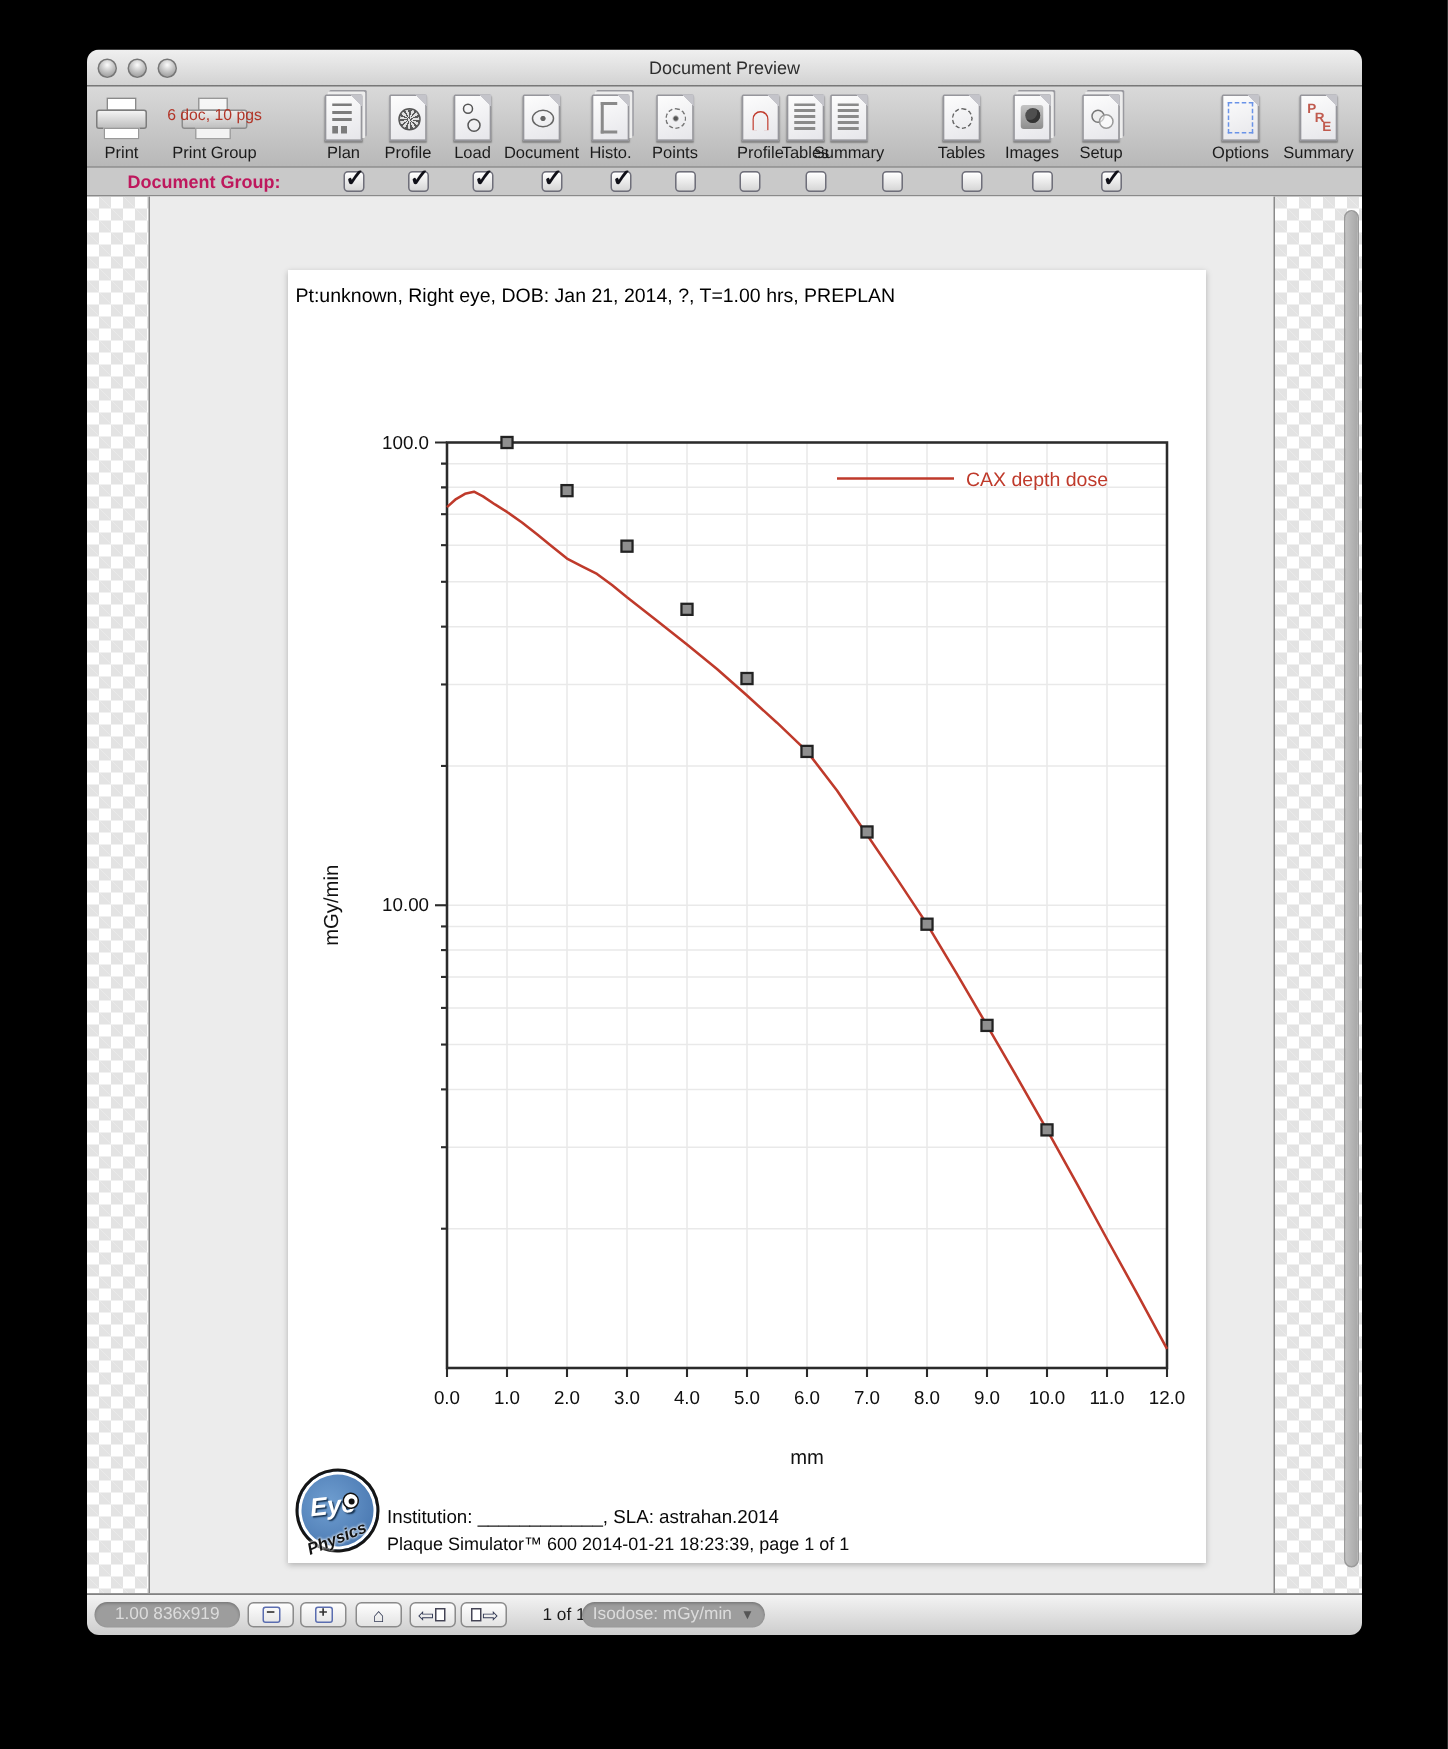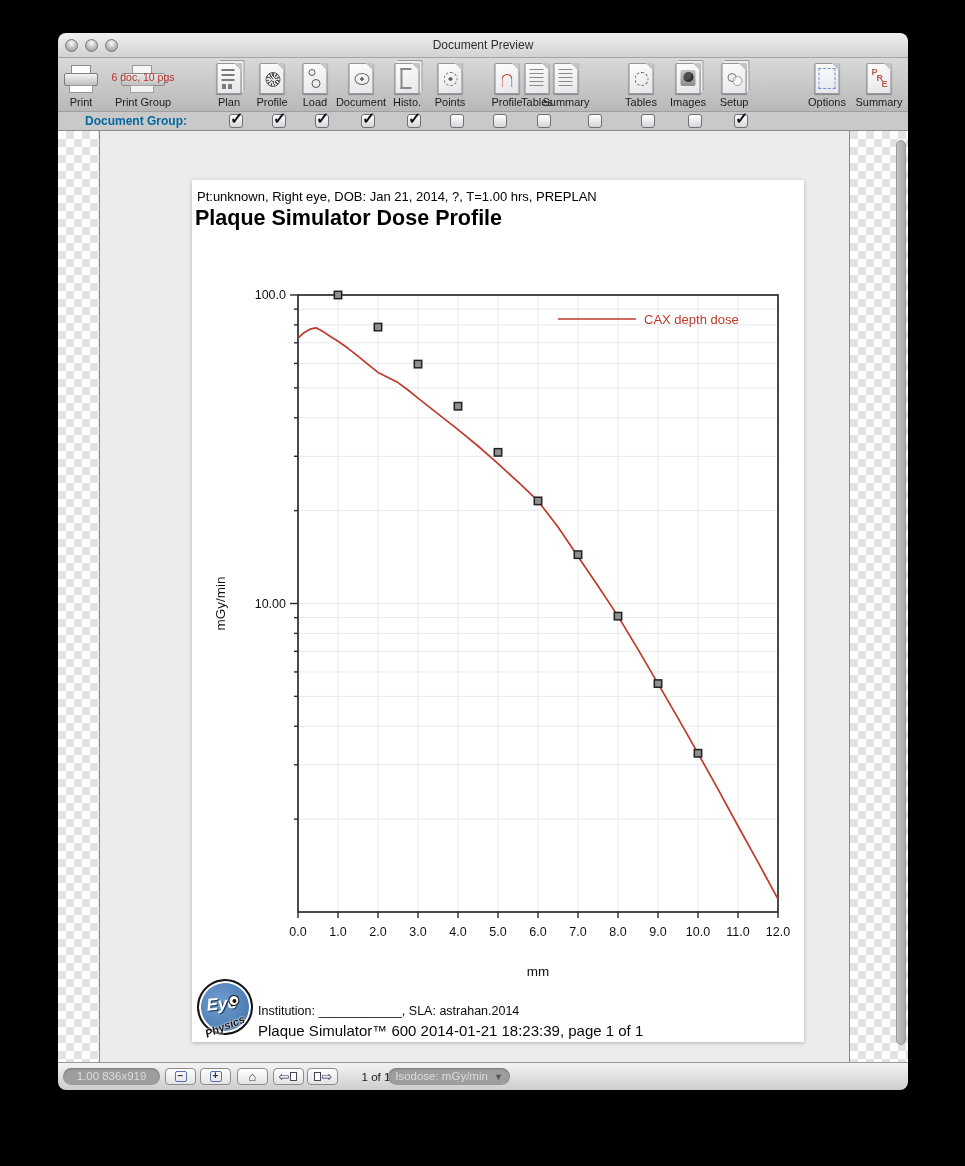--- a/index.html
+++ b/index.html
@@ -72,41 +72,41 @@
   .printer .pp-out { position:absolute; left:5px; top:20px; width:24px; height:8px; background:#fff; border:1px solid #999; }
   .printer.faded { opacity:.8; width:44px; }
   .printer.faded .pp-body { width:44px; } .printer.faded .pp-top { left:11px; } .printer.faded .pp-out { left:9px; }
   .pg-badge { position:absolute; top:11px; left:-14px; right:-14px; text-align:center;
               font-size:10.5px; color:#b23528; z-index:3; }
 
   
   .docgroup { position:absolute; left:0; top:78px; width:850px; height:20px; background:#c9c9c9;
               border-top:1px solid #9e9e9e; border-bottom:1px solid #8a8a8a; }
   .dg-label { position:absolute; left:27px; top:0; line-height:19px; font-size:12px;
-              font-weight:bold; color:#0369a1; }
+              font-weight:bold; color:#be185d; }
   .cb { position:absolute; top:2px; width:14px; height:14px; border:1px solid #6f6f7a; border-radius:3px;
         background:linear-gradient(#ffffff,#d6d6d6); box-shadow:inset 0 1px 0 rgba(255,255,255,.9); }
   .cb .check { position:absolute; left:0px; top:-6px; font-size:16px; font-weight:bold; color:#101018; }
 
   
   .content { position:absolute; left:0; top:98px; width:850px; height:931px;
              background-color:#fff;
              background-image:
                linear-gradient(45deg,#e3e3e3 25%,transparent 25%,transparent 75%,#e3e3e3 75%),
                linear-gradient(45deg,#e3e3e3 25%,transparent 25%,transparent 75%,#e3e3e3 75%);
              background-size:16px 16px; background-position:0 0,8px 8px; }
   .pane-gray { position:absolute; left:41px; top:0; width:751px; height:931px; background:#ececec;
                border-left:1px solid #8a8a8a; border-right:1px solid #8a8a8a; }
   .page { position:absolute; left:134px; top:49px; width:612px; height:862px; background:#fff;
           box-shadow:0 1px 4px rgba(0,0,0,.25); }
   .hdr { position:absolute; left:5px; top:9px; font-size:13px; color:#000; white-space:pre; }
   .ptitle { position:absolute; left:3px; top:26px; font-size:21.5px; font-weight:bold; color:#000; }
   #chart-svg { position:absolute; left:0; top:0; font-family:"Liberation Sans",sans-serif; }
   .f1 { position:absolute; left:66px; top:824px; font-size:12.5px; color:#0a0a0a; }
-  .f2 { position:absolute; left:66px; top:842px; font-size:15px; color:#0a0a0a; }
+  .f2 { position:absolute; left:66px; top:842px; font-size:12px; color:#0a0a0a; }
   .logo { position:absolute; left:5px; top:799px; width:56px; height:56px; border-radius:50%;
           background:radial-gradient(circle at 40% 40%, #6f9ed0, #3f6da8); border:2px solid #151515;
           box-shadow:inset 0 0 0 2px #fff; transform:rotate(-6deg); }
   .logo-eye { position:absolute; left:8px; top:13px; color:#fff; font-style:italic; font-weight:bold;
               font-size:17px; text-shadow:1px 1px 1px #15304e; }
   .logo-eyeball { position:absolute; right:11px; top:15px; width:11px; height:11px; background:#fff;
               border:1px solid #111; border-radius:50%; }
   .logo-eyeball::after { content:''; position:absolute; left:3px; top:3px; width:4px; height:4px;
               background:#111; border-radius:50%; }
   .logo-phys { position:absolute; left:3px; bottom:1px; color:#141414; font-style:italic; font-weight:bold;
@@ -287,21 +287,20 @@
             <span class="check">✓</span>
           </div>
         </div>
     </div>
 
     <div class="content">
       <div class="pane-gray"></div>
 
       <div class="page">
         <div class="hdr">Pt:unknown, Right eye, DOB: Jan 21, 2014, ?, T=1.00 hrs, PREPLAN</div>
-        <div class="ptitle">Plaque Simulator Dose Profile</div>
         <svg id="chart-svg" width="612" height="865" viewBox="0 0 612 865">
             <g stroke="#e9e9e9" stroke-width="1">
               <line x1="146" y1="115" x2="146" y2="732"></line>
               <line x1="186" y1="115" x2="186" y2="732"></line>
               <line x1="226" y1="115" x2="226" y2="732"></line>
               <line x1="266" y1="115" x2="266" y2="732"></line>
               <line x1="306" y1="115" x2="306" y2="732"></line>
               <line x1="346" y1="115" x2="346" y2="732"></line>
               <line x1="386" y1="115" x2="386" y2="732"></line>
               <line x1="426" y1="115" x2="426" y2="732"></line>

